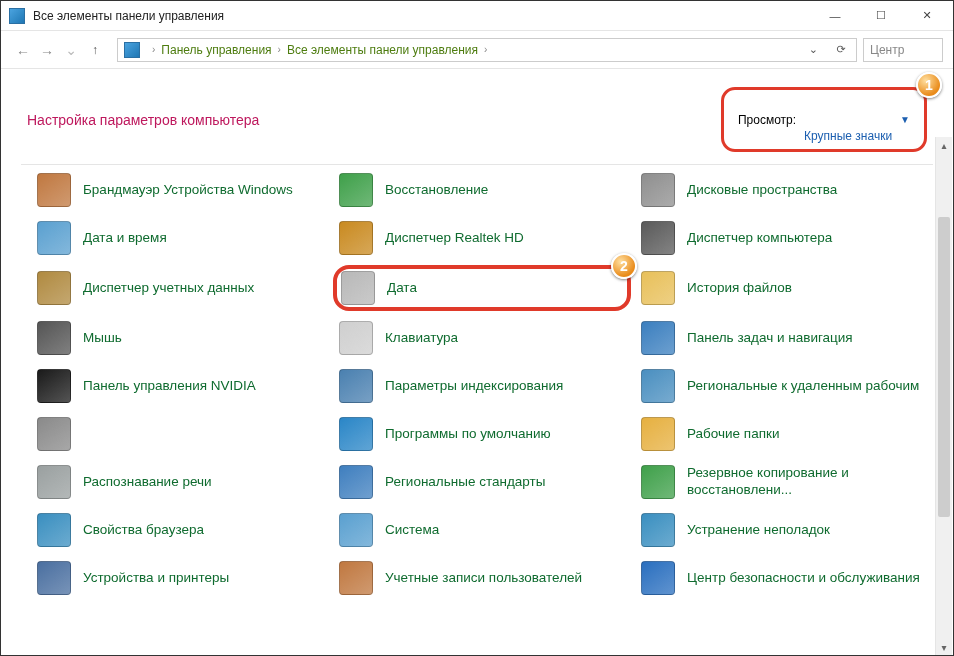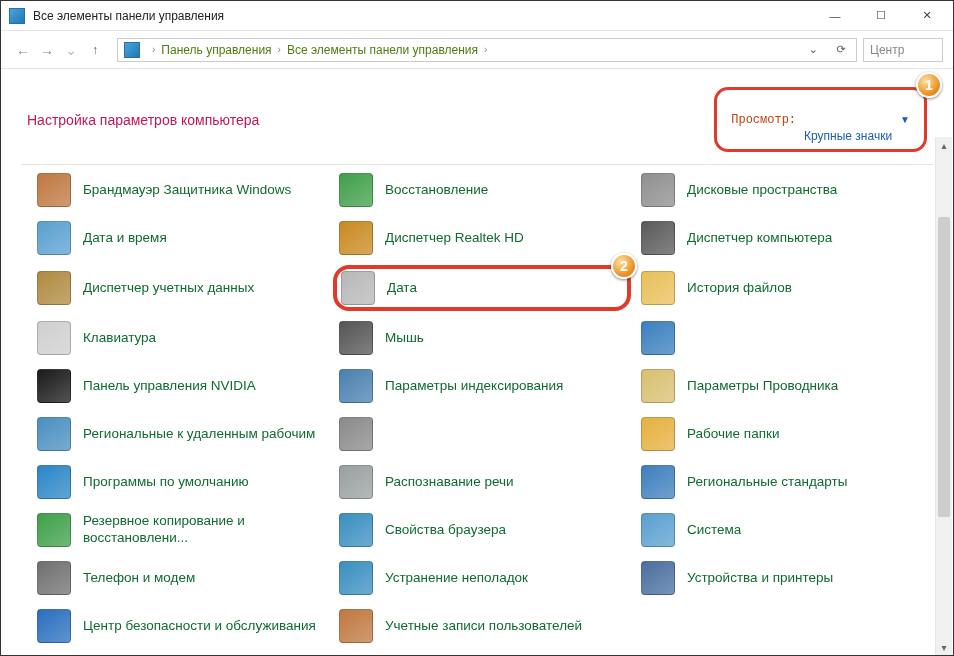--- a/index.html
+++ b/index.html
@@ -56,21 +56,21 @@
   .heading-row{
     display:flex; align-items:center; padding:18px 26px 10px 26px;
     position:relative;
   }
   .heading{color:#be185d; font-size:14px;}
   .view-box{
     margin-left:auto; display:flex; align-items:center; gap:8px;
     border:3px solid #e03a2a; border-radius:14px; padding:6px 14px;
     position:relative;
   }
-  .view-label{color:#c2410c;font-size:12px;font-family:Liberation Mono, monospace;}
+  .view-label{color:#000000;font-size:12px;}
   .view-value{color:#1c5fb0;font-size:12px;margin-top:33px;}
   .view-caret{color:#1c5fb0;font-size:10px;}
   .annot{
     position:absolute; width:26px;height:26px;border-radius:50%;
     background:radial-gradient(circle at 35% 30%,#ffdfa0,#e98b1a 70%);
     border:2px solid #fff; box-shadow:0 1px 3px rgba(0,0,0,.5);
     display:flex;align-items:center;justify-content:center;
     color:#fff;font-weight:bold;font-size:14px;
   }
   .grid{
@@ -150,21 +150,21 @@
       <span class="view-value">Крупные значки</span>
       <span class="view-caret">▼</span>
       <div class="annot" style="top:-18px;right:-18px">1</div>
     </div>
   </div>
   <div class="divider"></div>
 
   <div class="grid" id="grid">
       <div class="item">
         <div class="icon" style="background: linear-gradient(145deg, rgb(192, 120, 64), rgba(255, 255, 255, 0.25)), rgb(192, 120, 64); border: 1px solid rgba(0, 0, 0, 0.2);"></div>
-        <div class="lbl">Брандмауэр Защитника Windows</div>
+        <div class="lbl">Брандмауэр Устройства Windows</div>
       </div>
       <div class="item">
         <div class="icon" style="background: linear-gradient(145deg, rgb(63, 160, 74), rgba(255, 255, 255, 0.25)), rgb(63, 160, 74); border: 1px solid rgba(0, 0, 0, 0.2);"></div>
         <div class="lbl">Восстановление</div>
       </div>
       <div class="item">
         <div class="icon" style="background: linear-gradient(145deg, rgb(143, 143, 143), rgba(255, 255, 255, 0.25)), rgb(143, 143, 143); border: 1px solid rgba(0, 0, 0, 0.2);"></div>
         <div class="lbl">Дисковые пространства</div>
       </div>
       <div class="item">
@@ -186,96 +186,89 @@
       <div class="item highlight">
         <div class="icon" style="background: linear-gradient(145deg, rgb(184, 184, 184), rgba(255, 255, 255, 0.25)), rgb(184, 184, 184); border: 1px solid rgba(0, 0, 0, 0.2);"></div>
         <div class="lbl">Дата</div>
         <div class="annot" style="top: -16px; right: -10px;">2</div>
       </div>
       <div class="item">
         <div class="icon" style="background: linear-gradient(145deg, rgb(232, 192, 90), rgba(255, 255, 255, 0.25)), rgb(232, 192, 90); border: 1px solid rgba(0, 0, 0, 0.2);"></div>
         <div class="lbl">История файлов</div>
       </div>
       <div class="item">
+        <div class="icon" style="background: linear-gradient(145deg, rgb(85, 85, 85), rgba(255, 255, 255, 0.25)), rgb(85, 85, 85); border: 1px solid rgba(0, 0, 0, 0.2);"></div>
+        <div class="lbl">Мышь</div>
+      </div>
+      <div class="item">
         <div class="icon" style="background: linear-gradient(145deg, rgb(207, 207, 207), rgba(255, 255, 255, 0.25)), rgb(207, 207, 207); border: 1px solid rgba(0, 0, 0, 0.2);"></div>
         <div class="lbl">Клавиатура</div>
       </div>
       <div class="item">
-        <div class="icon" style="background: linear-gradient(145deg, rgb(85, 85, 85), rgba(255, 255, 255, 0.25)), rgb(85, 85, 85); border: 1px solid rgba(0, 0, 0, 0.2);"></div>
-        <div class="lbl">Мышь</div>
-      </div>
-      <div class="item">
         <div class="icon" style="background: linear-gradient(145deg, rgb(59, 127, 191), rgba(255, 255, 255, 0.25)), rgb(59, 127, 191); border: 1px solid rgba(0, 0, 0, 0.2);"></div>
+        <div class="lbl">Панель задач и навигация</div>
       </div>
       <div class="item">
         <div class="icon" style="background: linear-gradient(145deg, rgb(26, 26, 26), rgba(255, 255, 255, 0.25)), rgb(26, 26, 26); border: 1px solid rgba(0, 0, 0, 0.2);"></div>
         <div class="lbl">Панель управления NVIDIA</div>
       </div>
       <div class="item">
         <div class="icon" style="background: linear-gradient(145deg, rgb(74, 128, 176), rgba(255, 255, 255, 0.25)), rgb(74, 128, 176); border: 1px solid rgba(0, 0, 0, 0.2);"></div>
         <div class="lbl">Параметры индексирования</div>
       </div>
       <div class="item">
-        <div class="icon" style="background: linear-gradient(145deg, rgb(216, 192, 112), rgba(255, 255, 255, 0.25)), rgb(216, 192, 112); border: 1px solid rgba(0, 0, 0, 0.2);"></div>
-        <div class="lbl">Параметры Проводника</div>
-      </div>
-      <div class="item">
         <div class="icon" style="background: linear-gradient(145deg, rgb(74, 143, 192), rgba(255, 255, 255, 0.25)), rgb(74, 143, 192); border: 1px solid rgba(0, 0, 0, 0.2);"></div>
         <div class="lbl">Региональные к удаленным рабочим</div>
       </div>
       <div class="item">
         <div class="icon" style="background: linear-gradient(145deg, rgb(138, 138, 138), rgba(255, 255, 255, 0.25)), rgb(138, 138, 138); border: 1px solid rgba(0, 0, 0, 0.2);"></div>
       </div>
       <div class="item">
+        <div class="icon" style="background: linear-gradient(145deg, rgb(42, 134, 199), rgba(255, 255, 255, 0.25)), rgb(42, 134, 199); border: 1px solid rgba(0, 0, 0, 0.2);"></div>
+        <div class="lbl">Программы по умолчанию</div>
+      </div>
+      <div class="item">
         <div class="icon" style="background: linear-gradient(145deg, rgb(230, 176, 64), rgba(255, 255, 255, 0.25)), rgb(230, 176, 64); border: 1px solid rgba(0, 0, 0, 0.2);"></div>
         <div class="lbl">Рабочие папки</div>
       </div>
       <div class="item">
-        <div class="icon" style="background: linear-gradient(145deg, rgb(42, 134, 199), rgba(255, 255, 255, 0.25)), rgb(42, 134, 199); border: 1px solid rgba(0, 0, 0, 0.2);"></div>
-        <div class="lbl">Программы по умолчанию</div>
-      </div>
-      <div class="item">
         <div class="icon" style="background: linear-gradient(145deg, rgb(154, 160, 160), rgba(255, 255, 255, 0.25)), rgb(154, 160, 160); border: 1px solid rgba(0, 0, 0, 0.2);"></div>
         <div class="lbl">Распознавание речи</div>
       </div>
       <div class="item">
         <div class="icon" style="background: linear-gradient(145deg, rgb(63, 127, 191), rgba(255, 255, 255, 0.25)), rgb(63, 127, 191); border: 1px solid rgba(0, 0, 0, 0.2);"></div>
         <div class="lbl">Региональные стандарты</div>
       </div>
       <div class="item">
         <div class="icon" style="background: linear-gradient(145deg, rgb(63, 160, 74), rgba(255, 255, 255, 0.25)), rgb(63, 160, 74); border: 1px solid rgba(0, 0, 0, 0.2);"></div>
         <div class="lbl">Резервное копирование и восстановлени...</div>
       </div>
       <div class="item">
         <div class="icon" style="background: linear-gradient(145deg, rgb(58, 143, 192), rgba(255, 255, 255, 0.25)), rgb(58, 143, 192); border: 1px solid rgba(0, 0, 0, 0.2);"></div>
         <div class="lbl">Свойства браузера</div>
       </div>
       <div class="item">
         <div class="icon" style="background: linear-gradient(145deg, rgb(90, 160, 208), rgba(255, 255, 255, 0.25)), rgb(90, 160, 208); border: 1px solid rgba(0, 0, 0, 0.2);"></div>
         <div class="lbl">Система</div>
       </div>
       <div class="item">
-        <div class="icon" style="background: linear-gradient(145deg, rgb(112, 112, 112), rgba(255, 255, 255, 0.25)), rgb(112, 112, 112); border: 1px solid rgba(0, 0, 0, 0.2);"></div>
-        <div class="lbl">Телефон и модем</div>
-      </div>
-      <div class="item">
         <div class="icon" style="background: linear-gradient(145deg, rgb(58, 143, 192), rgba(255, 255, 255, 0.25)), rgb(58, 143, 192); border: 1px solid rgba(0, 0, 0, 0.2);"></div>
         <div class="lbl">Устранение неполадок</div>
       </div>
       <div class="item">
         <div class="icon" style="background: linear-gradient(145deg, rgb(74, 111, 160), rgba(255, 255, 255, 0.25)), rgb(74, 111, 160); border: 1px solid rgba(0, 0, 0, 0.2);"></div>
         <div class="lbl">Устройства и принтеры</div>
       </div>
       <div class="item">
+        <div class="icon" style="background: linear-gradient(145deg, rgb(192, 120, 64), rgba(255, 255, 255, 0.25)), rgb(192, 120, 64); border: 1px solid rgba(0, 0, 0, 0.2);"></div>
+        <div class="lbl">Учетные записи пользователей</div>
+      </div>
+      <div class="item">
         <div class="icon" style="background: linear-gradient(145deg, rgb(42, 111, 191), rgba(255, 255, 255, 0.25)), rgb(42, 111, 191); border: 1px solid rgba(0, 0, 0, 0.2);"></div>
         <div class="lbl">Центр безопасности и обслуживания</div>
-      </div>
-      <div class="item">
-        <div class="icon" style="background: linear-gradient(145deg, rgb(192, 120, 64), rgba(255, 255, 255, 0.25)), rgb(192, 120, 64); border: 1px solid rgba(0, 0, 0, 0.2);"></div>
-        <div class="lbl">Учетные записи пользователей</div>
       </div>
     </div>
 
   <div class="scrollbar">
     <div class="scrollup">▴</div>
     <div class="thumb"></div>
     <div class="scrolldown">▾</div>
   </div>
 </div>
 

